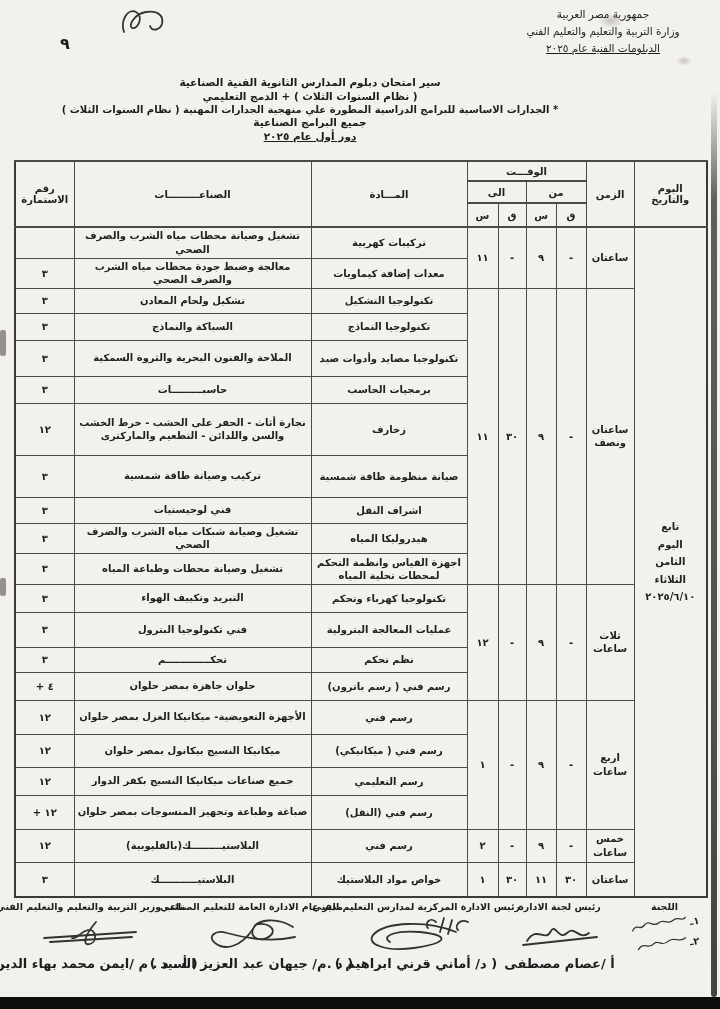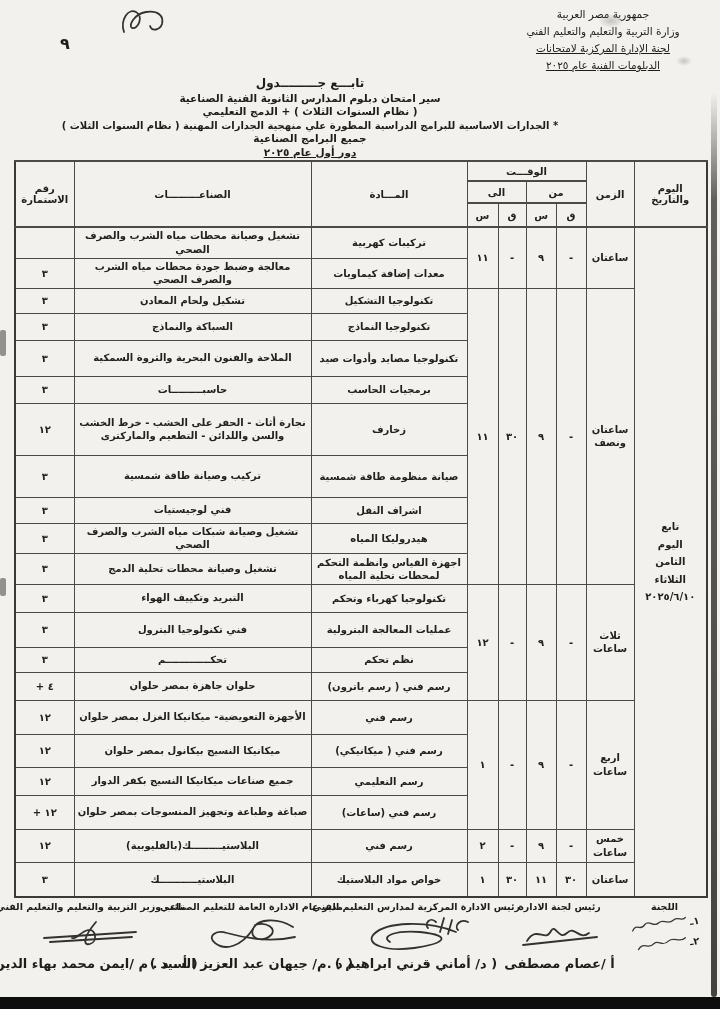--- a/index.html
+++ b/index.html
@@ -66,26 +66,24 @@
 
   <div class="page-number">٩</div>
 
   <svg class="squiggle-top" width="52" height="36" viewBox="0 0 52 36">
     <path class="ink" d="M6,30 C2,18 10,6 18,10 C26,14 20,28 14,26 C10,24 16,12 28,10 C40,8 46,14 44,22 C42,28 34,30 32,24"></path>
   </svg>
 
   <div class="letterhead">
     <div>جمهورية مصر العربية</div>
     <div>وزارة التربية والتعليم والتعليم الفني</div>
-    <div class="u">لجنة الإدارة المركزية لامتحانات</div>
     <div class="u">الدبلومات الفنية عام ٢٠٢٥</div>
   </div>
 
   <div class="title-block">
-    <div class="big">تابـــع جـــــــــدول</div>
     <div>سير امتحان دبلوم المدارس الثانوية الفنية الصناعية</div>
     <div>( نظام السنوات الثلاث ) + الدمج التعليمي</div>
     <div class="long">* الجدارات الاساسية للبرامج الدراسية المطورة علي منهجية الجدارات المهنية ( نظام السنوات الثلاث )</div>
     <div>جميع البرامج الصناعية</div>
     <div class="u">دور أول عام ٢٠٢٥</div>
   </div>
 
   <table class="schedule" id="schedule-table">
       <colgroup>
         <col style="width: 73px;">
@@ -181,21 +179,21 @@
           <td class="industries-cell">فني لوجيستيات</td>
           <td class="form-cell">٣</td>
         </tr>
         <tr style="height: 26px;">
           <td class="subject-cell">هيدروليكا المياه</td>
           <td class="industries-cell">تشغيل وصيانة شبكات مياه الشرب والصرف الصحي</td>
           <td class="form-cell">٣</td>
         </tr>
         <tr style="height: 31px;">
           <td class="subject-cell">اجهزة القياس وانظمة التحكم لمحطات تحلية المياه</td>
-          <td class="industries-cell">تشغيل وصيانة محطات تحلية الدمج</td>
+          <td class="industries-cell">تشغيل وصيانة محطات وطباعة المياه</td>
           <td class="form-cell">٣</td>
         </tr>
         <tr style="height: 28px;">
           <td class="duration-cell" rowspan="4">ثلاث ساعات</td>
           <td class="time-cell" rowspan="4">-</td>
           <td class="time-cell" rowspan="4">٩</td>
           <td class="time-cell" rowspan="4">-</td>
           <td class="time-cell" rowspan="4">١٢</td>
           <td class="subject-cell">تكنولوجيا كهرباء وتحكم</td>
           <td class="industries-cell">التبريد وتكييف الهواء</td>
@@ -230,21 +228,21 @@
           <td class="subject-cell">رسم فني ( ميكانيكي)</td>
           <td class="industries-cell">ميكانيكا النسيج بيكانول بمصر حلوان</td>
           <td class="form-cell">١٢</td>
         </tr>
         <tr style="height: 28px;">
           <td class="subject-cell">رسم التعليمي</td>
           <td class="industries-cell">جميع صناعات ميكانيكا النسيج بكفر الدوار</td>
           <td class="form-cell">١٢</td>
         </tr>
         <tr style="height: 34px;">
-          <td class="subject-cell">رسم فني (ساعات)</td>
+          <td class="subject-cell">رسم فني (النقل)</td>
           <td class="industries-cell">صباغة وطباعة وتجهيز المنسوجات بمصر حلوان</td>
           <td class="form-cell">١٢ +</td>
         </tr>
         <tr style="height: 33px;">
           <td class="duration-cell" rowspan="1">خمس ساعات</td>
           <td class="time-cell" rowspan="1">-</td>
           <td class="time-cell" rowspan="1">٩</td>
           <td class="time-cell" rowspan="1">-</td>
           <td class="time-cell" rowspan="1">٢</td>
           <td class="subject-cell">رسم فني</td>

